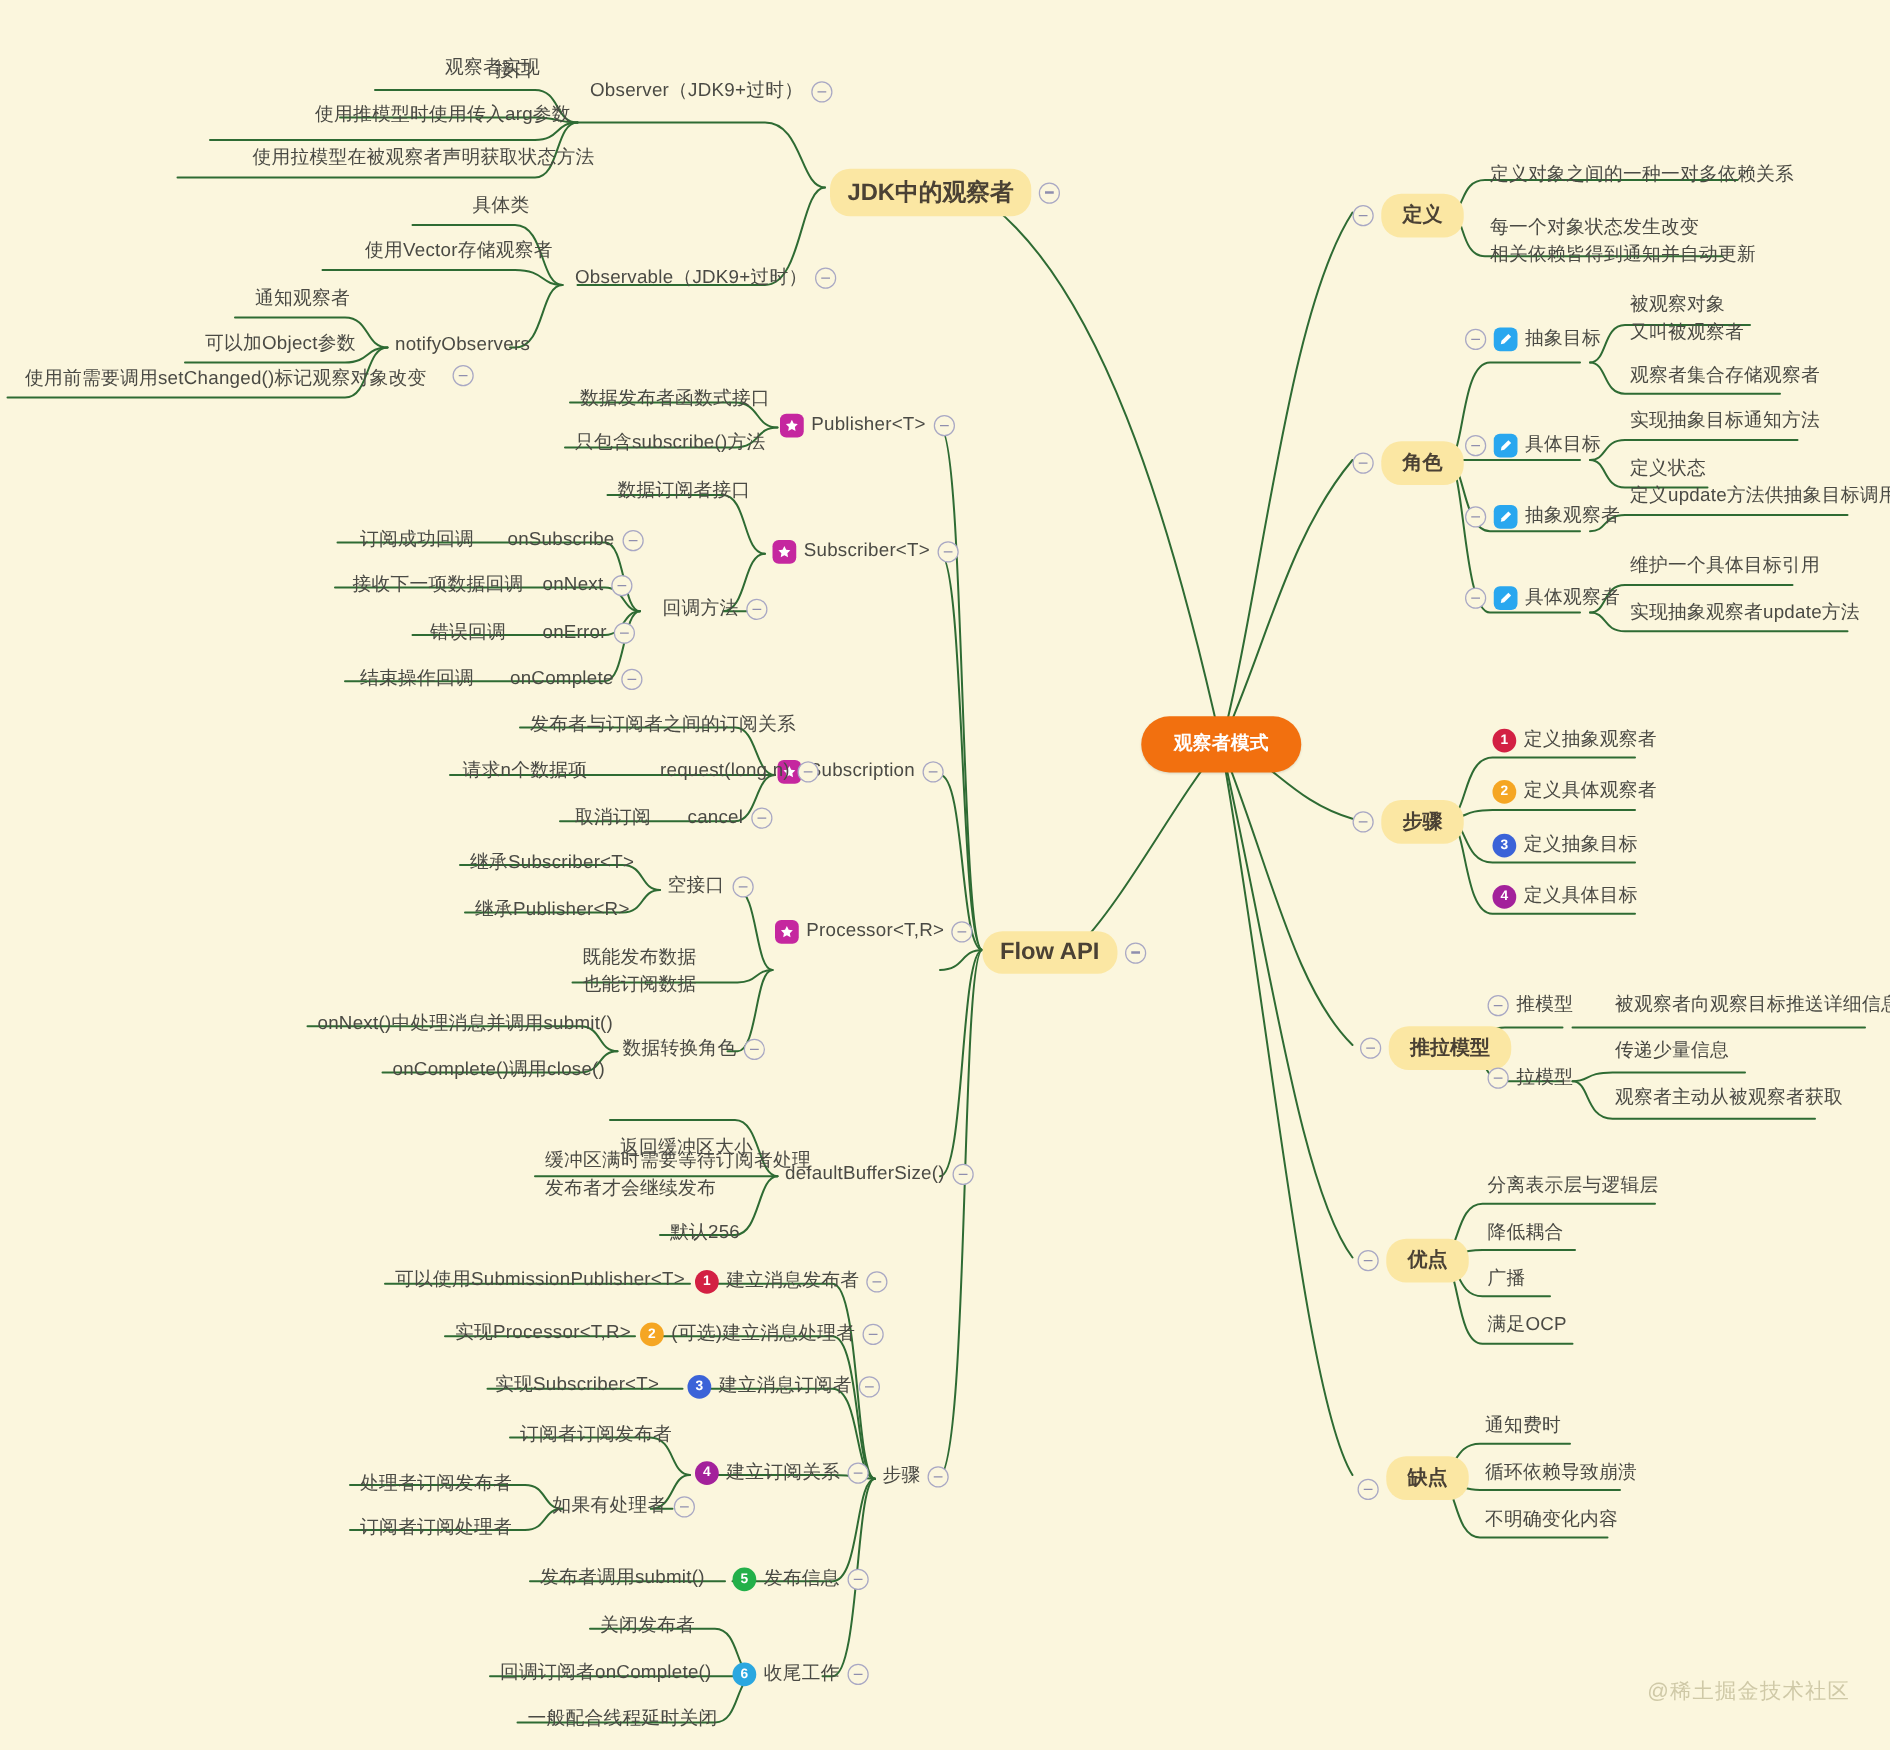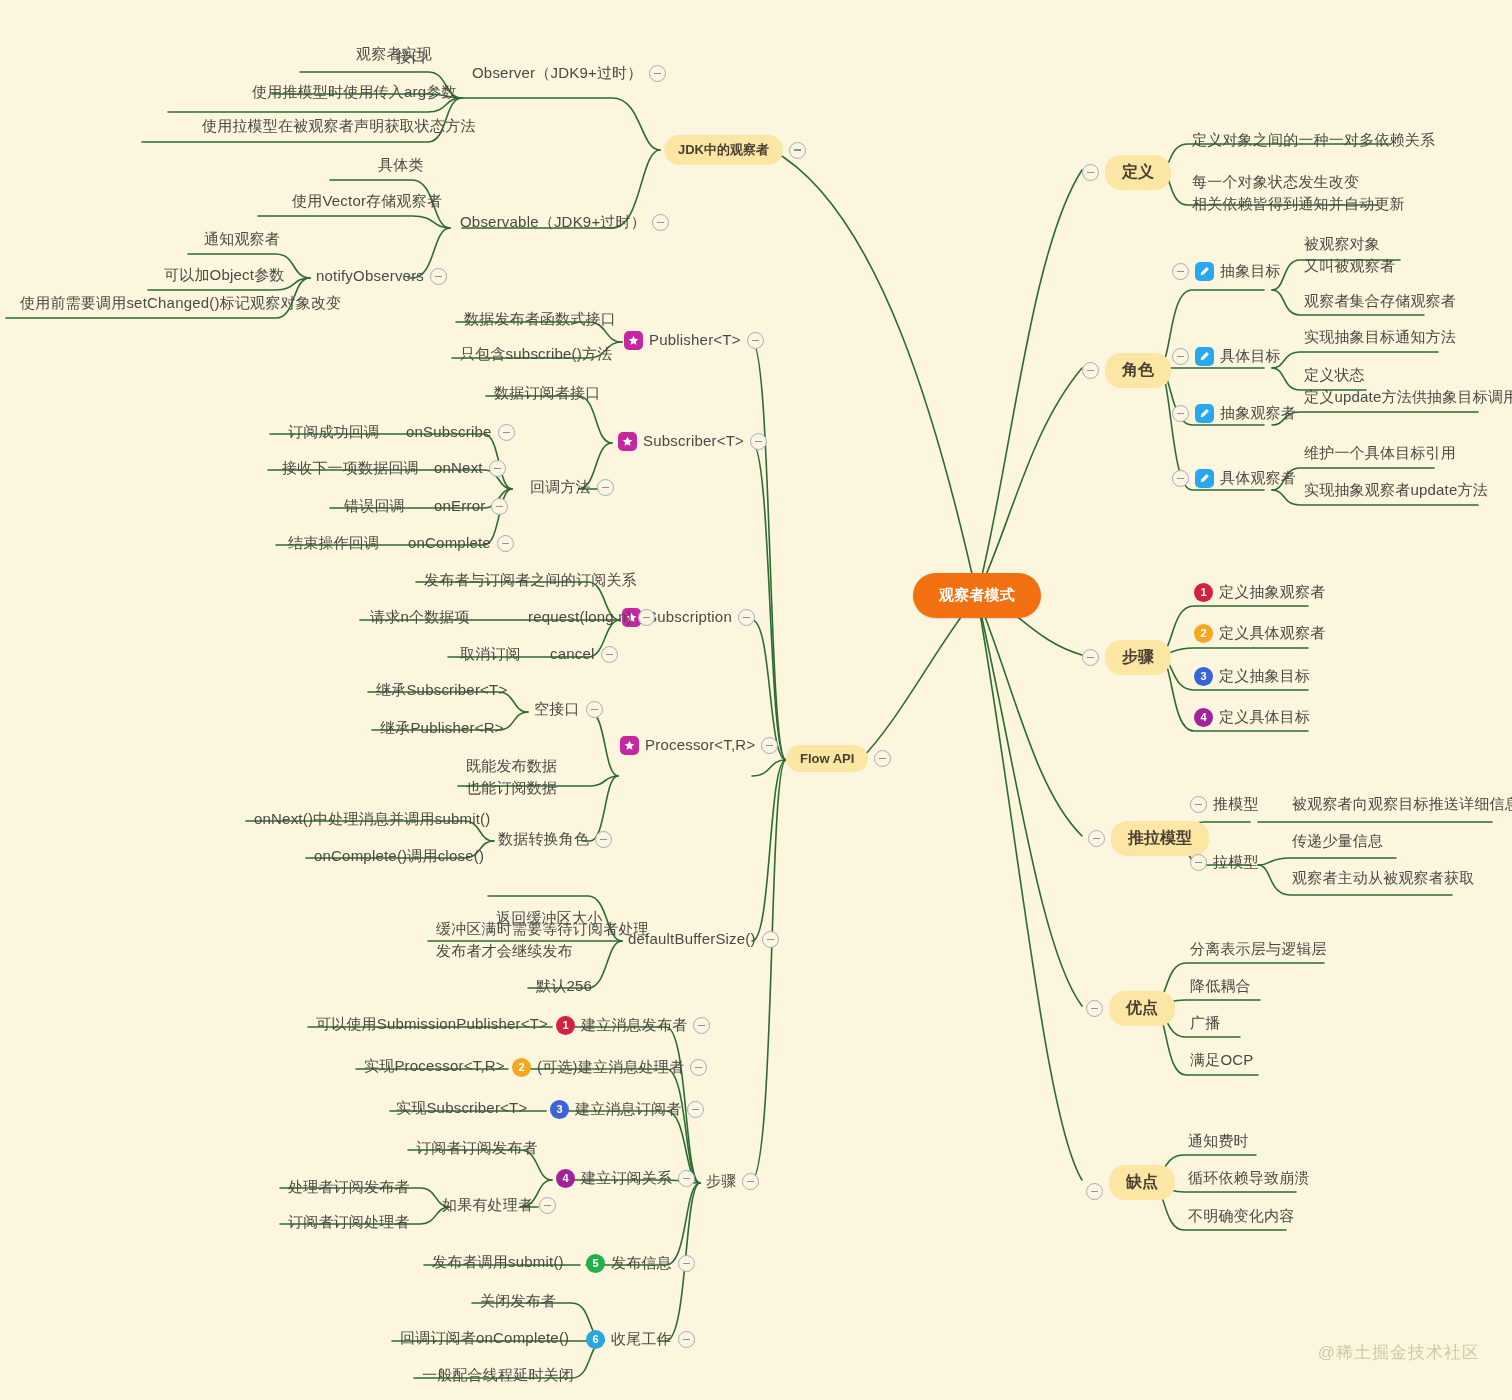--- a/index.html
+++ b/index.html
@@ -22,21 +22,21 @@
   .root{
     background:#f2700f;color:#fff;border-radius:26px;
     padding:13px 26px;font-size:23px;font-weight:bold;
     box-shadow:0 1px 2px rgba(0,0,0,.12);
   }
   
   .cap{
     background:#fbe7a3;border-radius:16px;padding:7px 17px;
     font-size:16px;font-weight:bold;color:#4a4134;
   }
-  .cap.small{font-size:13px;padding:6px 14px;}
+  .cap.small{font-size:19px;padding:6px 14px;}
 
   
   .leaf{flex-direction:column;align-items:flex-start;}
   .leaf .lbl{padding:0 4px 3px 4px;}
 
   
   .tgl{
     width:15px;height:15px;border-radius:50%;
     border:1.3px solid #a9a8c4;background:#fbf6dd;
     display:inline-flex;align-items:center;justify-content:center;
@@ -406,21 +406,21 @@
         <i></i>
       </span>
   </div>
   <div class="node leaf" style="left:362px;top:156px;margin-left:12px;">
     <span class="lbl">具体类</span>
   </div>
   <div class="node leaf" style="left:288px;top:192px;">
     <span class="lbl">使用Vector存储观察者</span>
   </div>
 
-  <div class="node" style="left:316px;top:267px;">
+  <div class="node" style="left:316px;top:267px;flex-direction:column;">
     <span class="lbl">notifyObservers</span>
     <span class="tgl">
         <i></i>
       </span>
   </div>
   <div class="node leaf" style="left:200px;top:230px;">
     <span class="lbl">通知观察者</span>
   </div>
   <div class="node leaf" style="left:160px;top:266px;">
     <span class="lbl">可以加Object参数</span>

